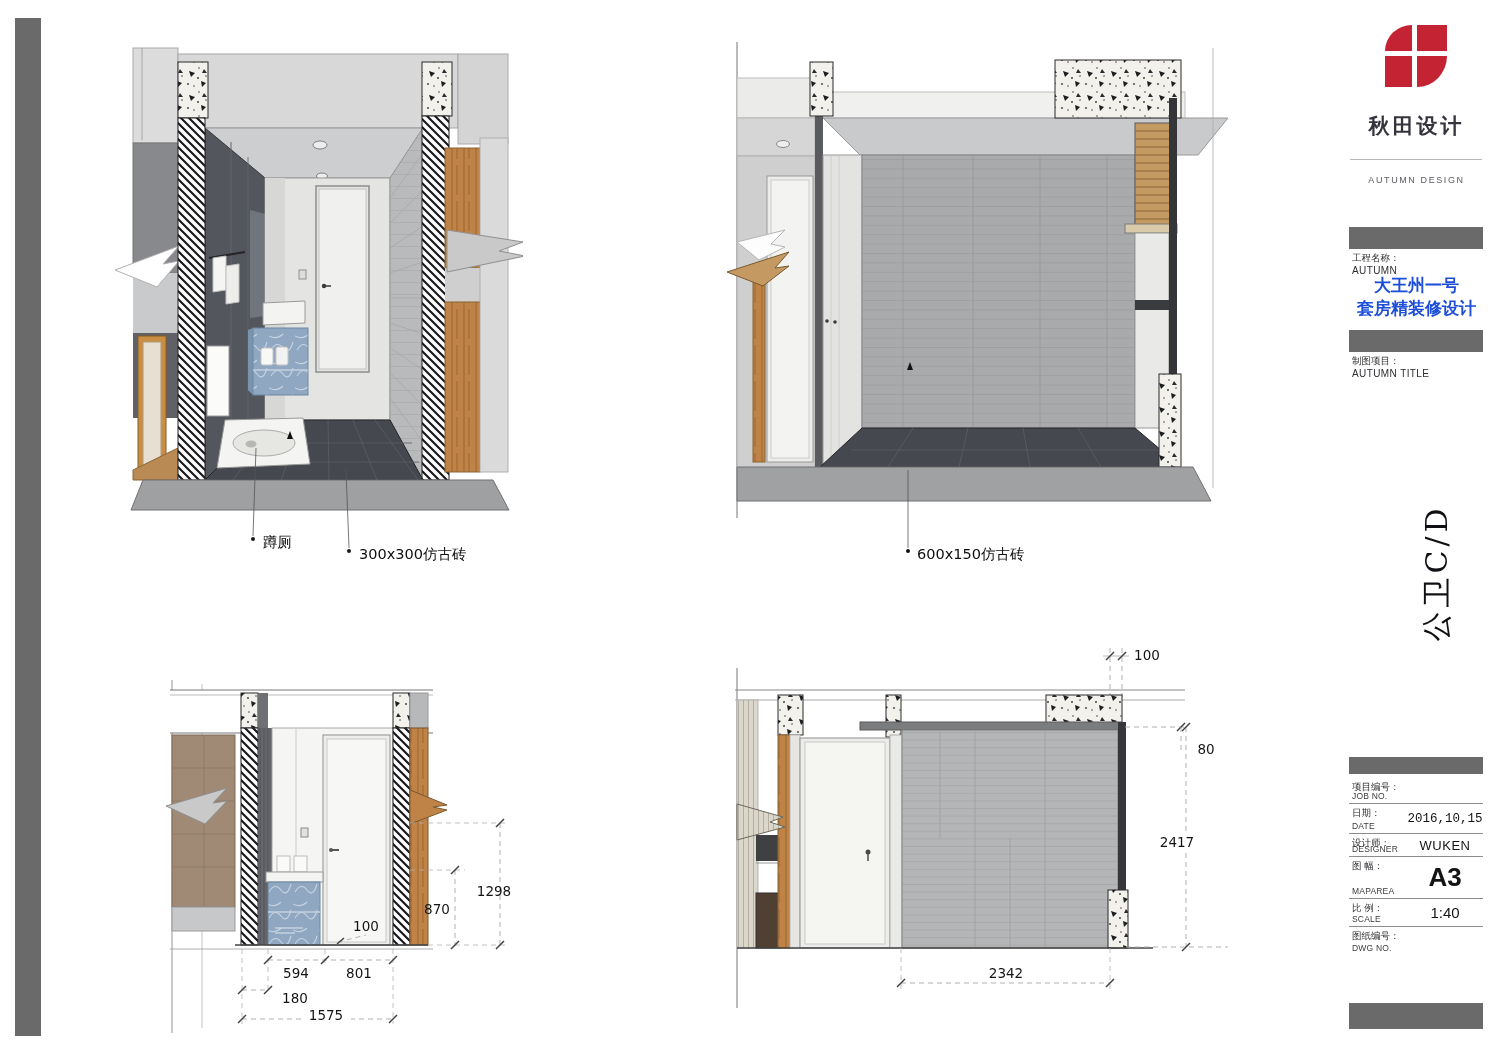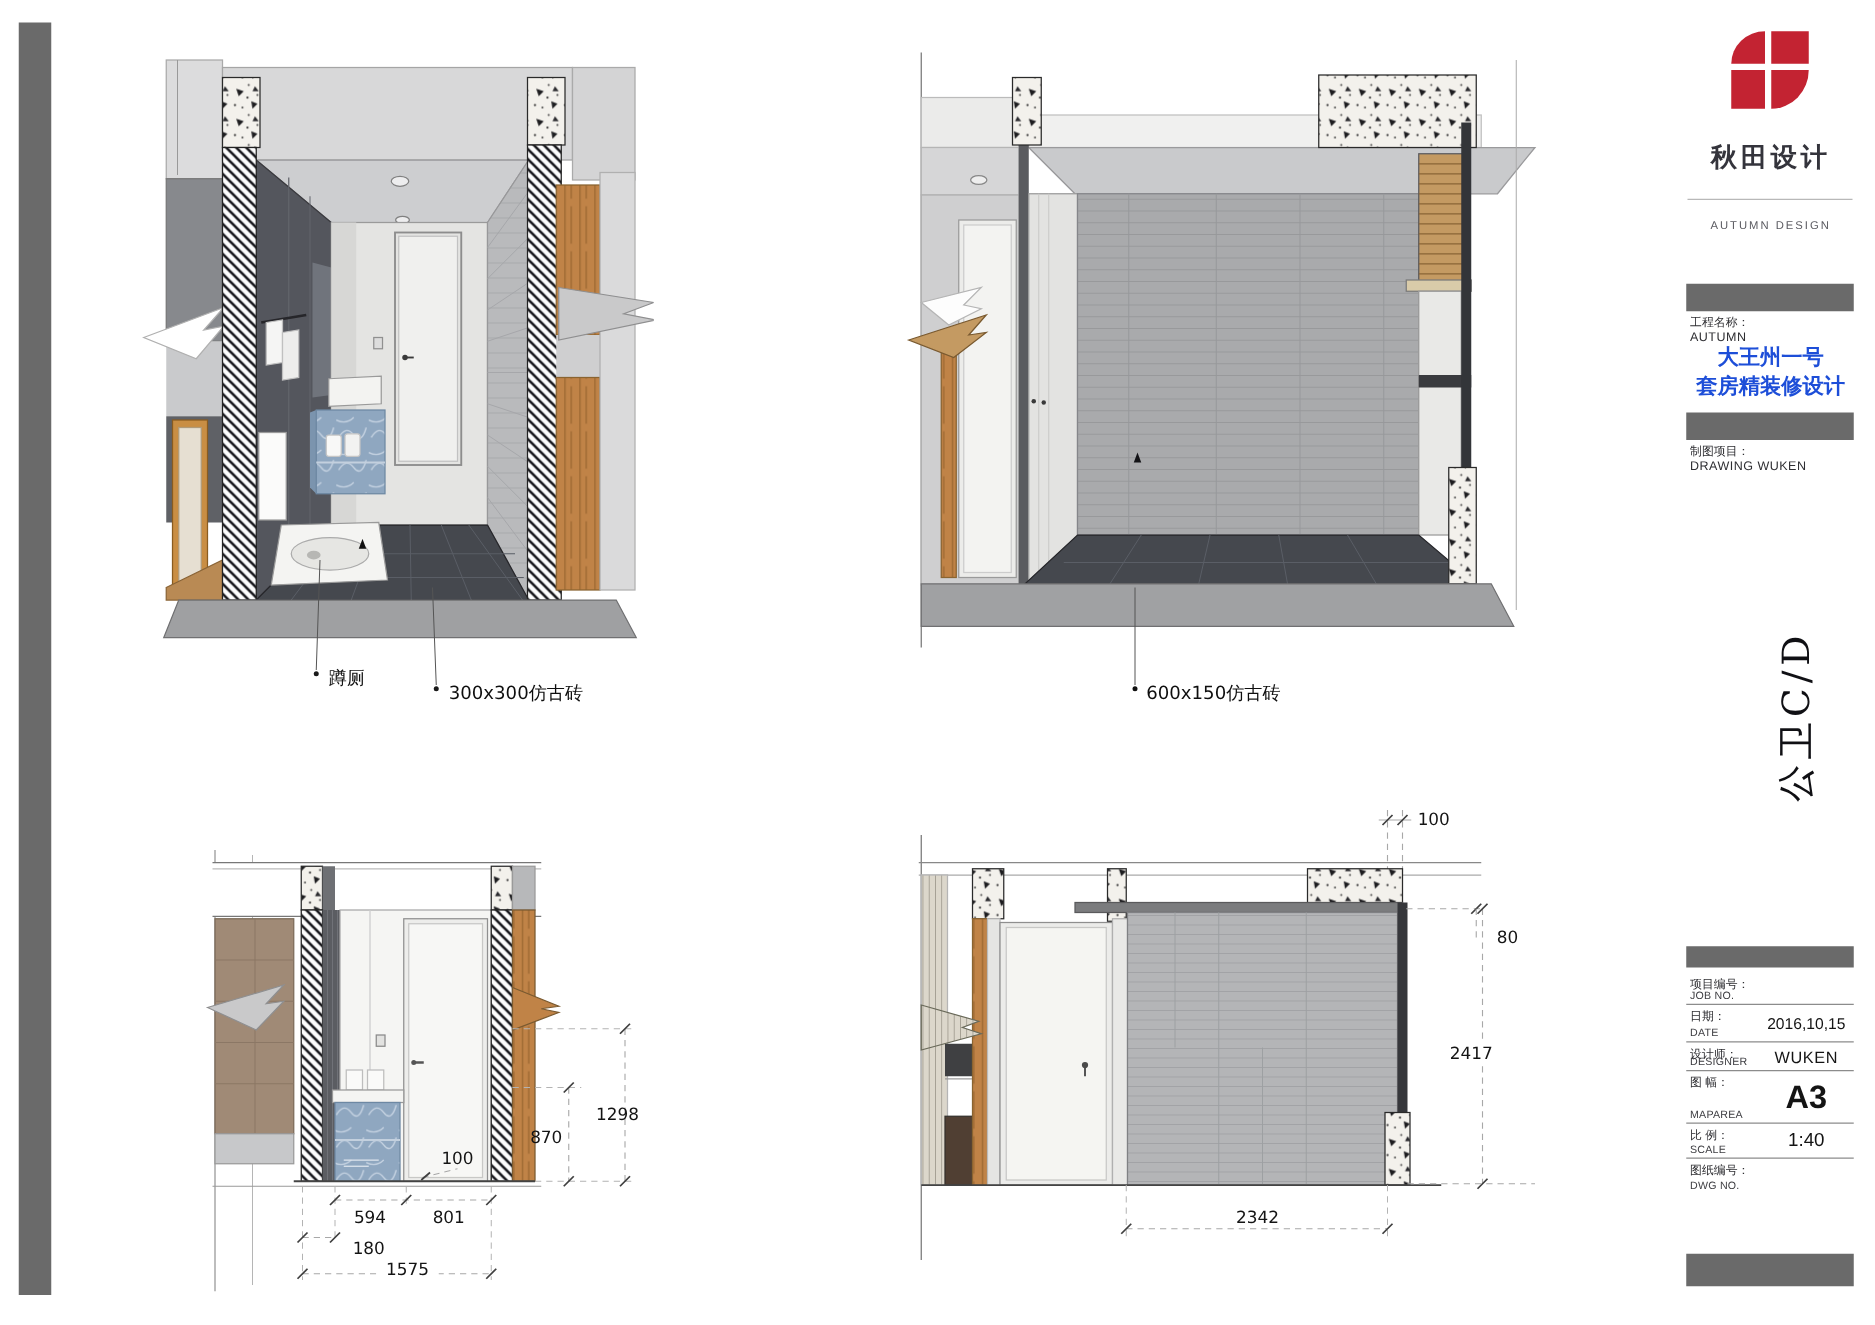--- a/index.html
+++ b/index.html
@@ -38,21 +38,21 @@
   .vcode{position:absolute;left:-14px;top:470px;width:206px;height:206px;display:flex;
          align-items:center;justify-content:center;transform:rotate(-90deg);
          font-family:"DejaVu Serif", serif;font-size:30px;letter-spacing:4px;color:#101014;}
   .rows{position:absolute;left:1px;top:778px;width:134px;}
   .row{position:relative;border-bottom:1px solid #8c8c8c;}
   .row:last-child{border-bottom:none;}
   .row .cn{position:absolute;left:3px;top:3px;font-size:9.5px;color:#2e2e32;}
   .row .en{position:absolute;left:3px;bottom:2px;font-size:8.5px;color:#3c3c40;letter-spacing:.2px;}
   .row .val{position:absolute;right:0;top:0;width:76px;height:100%;display:flex;align-items:center;justify-content:center;color:#141414;}
   .r1{height:25px;} .r2{height:29px;} .r3{height:22px;} .r4{height:41px;} .r5{height:27px;} .r6{height:28px;}
-  .v-date{font-size:12.5px;} .v-designer{font-size:13px;letter-spacing:.5px;}
+  .v-date{font-size:12.5px;font-family:Liberation Mono, monospace;} .v-designer{font-size:13px;letter-spacing:.5px;}
   .v-map{font-size:26px;font-weight:bold;} .v-scale{font-size:15px;}
   .dwgno{position:absolute;left:0;top:946px;width:137px;text-align:center;
          font-size:46px;font-weight:bold;letter-spacing:1px;color:#050505;}
 </style>
 </head>
 <body>
 
 <svg width="0" height="0" style="position:absolute">
   <defs>
     <pattern id="hatch" width="8" height="8" patternUnits="userSpaceOnUse">
@@ -418,21 +418,21 @@
     <div class="bar bar1"></div>
     <div class="seclab plab">
       <div class="cn">工程名称：</div>
       <div class="en">AUTUMN</div>
     </div>
     <div class="pname pn1">大王州一号</div>
     <div class="pname pn2">套房精装修设计</div>
     <div class="bar bar2"></div>
     <div class="seclab dtlab">
       <div class="cn">制图项目：</div>
-      <div class="en">DRAWING WUKEN</div>
+      <div class="en">AUTUMN TITLE</div>
     </div>
     <div class="vcode">公卫C/D</div>
     <div class="bar bar3"></div>
     <div class="rows">
       <div class="row r1">
         <span class="cn">项目编号：</span>
         <span class="en">JOB NO.</span>
         <span class="val"></span>
       </div>
       <div class="row r2">

